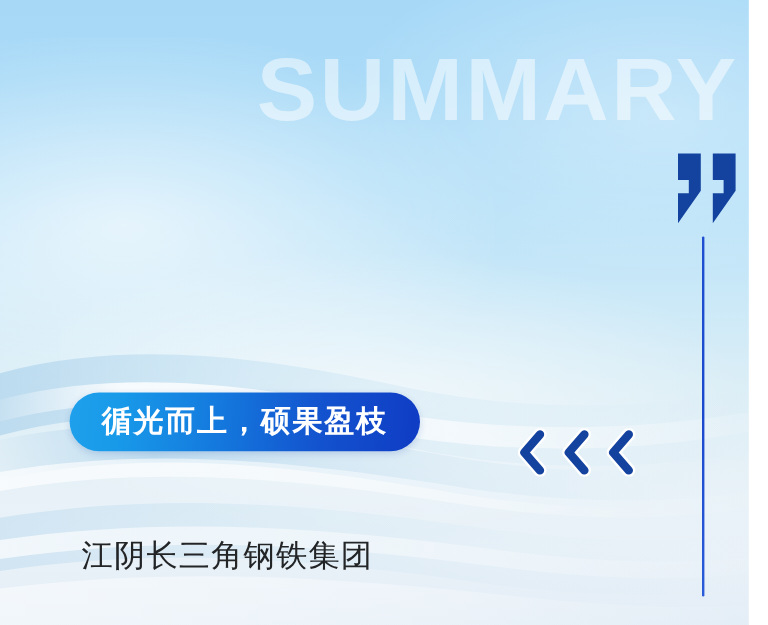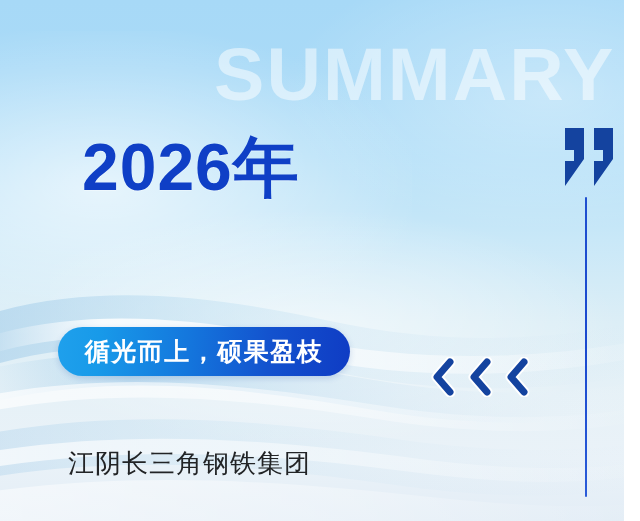--- a/index.html
+++ b/index.html
@@ -171,21 +171,20 @@
     <path d="M-20,118 C80,86 190,96 300,118 C420,142 540,140 660,116 L660,132 C540,158 420,160 300,136 C190,114 80,104 -20,136 Z" fill="url(#wg1)"></path>
     <path d="M-20,150 C110,118 240,136 380,160 C490,178 580,174 660,156 L660,186 C580,204 490,208 380,190 C240,166 110,150 -20,184 Z" fill="url(#wg4)"></path>
     <path d="M-20,176 C120,148 250,164 390,186 C500,202 590,198 660,182 L660,196 C590,212 500,216 390,200 C250,178 120,164 -20,192 Z" fill="url(#wg3)"></path>
     <path d="M-20,214 C130,186 270,200 410,220 C520,234 600,230 660,218 L660,262 C600,276 520,280 410,266 C270,246 130,232 -20,258 Z" fill="url(#wg2)" opacity="0.6"></path>
     <path d="M-20,232 C140,206 280,220 420,238 C530,252 610,248 660,238 L660,250 C610,262 530,266 420,252 C280,234 140,222 -20,248 Z" fill="url(#wg3)"></path>
     <path d="M-20,272 C150,248 300,262 450,278 C550,288 620,286 660,280 L660,300 L-20,300 Z" fill="url(#wg3)" opacity="0.75"></path>
   </svg>
 
   <div class="summary">SUMMARY</div>
 
-  <div class="title-year">2026年</div>
 
 
   <div class="pill">
     <span class="pill-text">循光而上，硕果盈枝</span>
   </div>
 
   <svg class="quote" viewBox="0 0 54 62">
     <path d="M2,2 L21,2 L21,33 L2,60 L2,35 L11,35 L11,24 L2,24 Z" fill="#14439f"></path>
     <path d="M31,2 L50,2 L50,33 L31,60 L31,35 L40,35 L40,24 L31,24 Z" fill="#14439f"></path>
   </svg>

